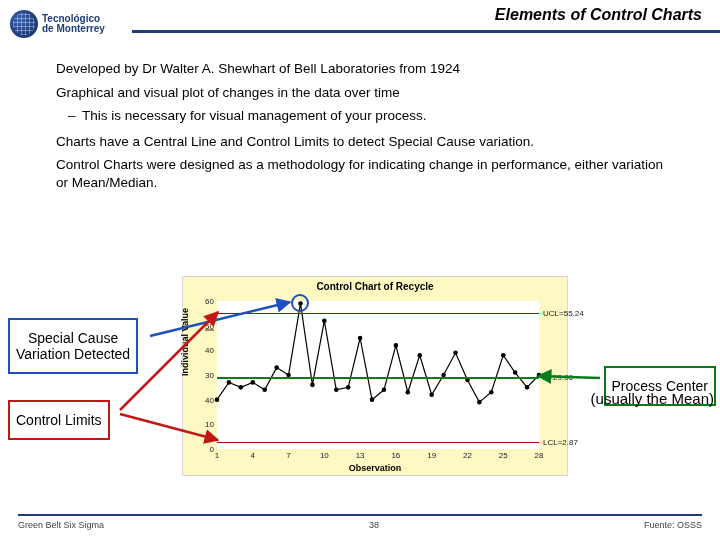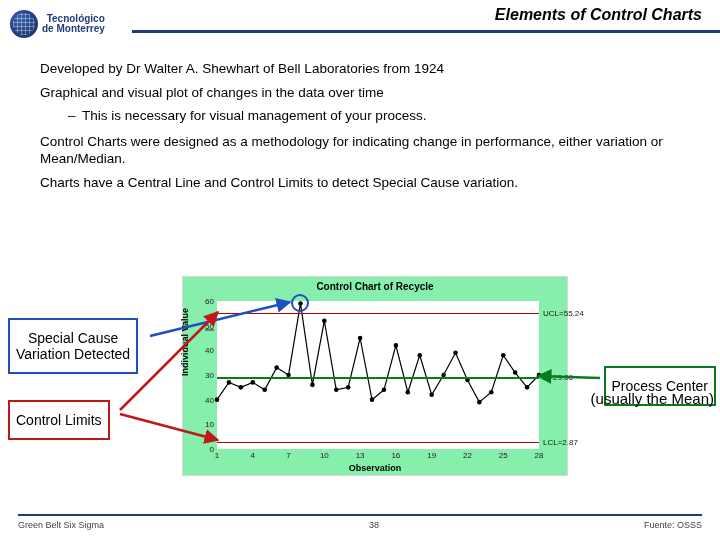--- a/index.html
+++ b/index.html
@@ -31,35 +31,35 @@
     position: relative;
   }
   .logo-ball::after {
     content: ""; position: absolute; left: 3px; top: 3px; right: 3px; bottom: 3px;
     border-radius: 50%;
     background:
       repeating-linear-gradient(90deg, rgba(255,255,255,.35) 0 1px, transparent 1px 4px),
       repeating-linear-gradient(0deg, rgba(255,255,255,.35) 0 1px, transparent 1px 4px);
   }
   .logo-text { line-height: 1; color: #1f3c7a; }
-  .logo-text .l1 { font-size: 10px; font-weight: bold; text-align: right; }
+  .logo-text .l1 { font-size: 10px; font-weight: bold; }
   .logo-text .l2 { font-size: 10px; font-weight: bold; }
 
   .content {
     padding: 10px 28px 0 40px;
     font-size: 13.5px; line-height: 1.3;
   }
-  .para { margin: 6px 0; }
+  .para { margin: 6px 16px; }
   .sub { margin: 6px 0 8px 28px; }
   .dash { display: inline-block; width: 14px; }
 
   .chart-area {
     position: absolute; left: 182px; top: 276px;
     width: 386px; height: 200px;
-    background: #86efac; border: 1px solid #d6d6d6;
+    background: #fef9c3; border: 1px solid #d6d6d6;
   }
   .plot {
     position: absolute; left: 34px; top: 24px;
     width: 322px; height: 148px;
     background: #fff;
   }
   .chart-title {
     position: absolute; left: 0; right: 0; top: 4px;
     text-align: center; font-size: 10px; font-weight: bold;
   }
@@ -132,22 +132,22 @@
     </div>
   </div>
   <div class="header-title">Elements of Control Charts</div>
   <div class="header-rule"></div>
 </div>
 
 <div class="content">
   <p class="para">Developed by Dr Walter A. Shewhart of Bell Laboratories from 1924</p>
   <p class="para">Graphical and visual plot of changes in the data over time</p>
   <p class="sub"><span class="dash">–</span><span>This is necessary for visual management of your process.</span></p>
+  <p class="para">Charts have a Central Line and Control Limits to detect Special Cause variation.</p>
   <p class="para">Control Charts were designed as a methodology for indicating change in performance, either variation or Mean/Median.</p>
-  <p class="para">Charts have a Central Line and Control Limits to detect Special Cause variation.</p>
 </div>
 
 <div class="chart-area">
   <div class="chart-title">Control Chart of Recycle</div>
   <div class="ylabel">Individual Value</div>
   <div class="xlabel">Observation</div>
   <div class="plot"></div>
   <svg class="series" viewBox="0 0 322 148" style="left: 34px; top: 24px; width: 322px; height: 148px;">
       <polyline points="0,98.66666666666667 11.925925925925926,81.4 23.85185185185185,86.33333333333333 35.77777777777778,81.4 47.7037037037037,88.8 59.629629629629626,66.6 71.55555555555556,74 83.48148148148148,2.4666666666666743 95.4074074074074,83.86666666666666 107.33333333333333,19.733333333333327 119.25925925925925,88.8 131.1851851851852,86.33333333333333 143.11111111111111,37 155.03703703703704,98.66666666666667 166.96296296296296,88.8 178.88888888888889,44.400000000000006 190.8148148148148,91.26666666666667 202.74074074074073,54.26666666666667 214.66666666666666,93.73333333333333 226.5925925925926,74 238.5185185185185,51.8 250.44444444444446,78.93333333333334 262.3703703703704,101.13333333333334 274.2962962962963,91.26666666666667 286.22222222222223,54.26666666666667 298.14814814814815,71.53333333333333 310.0740740740741,86.33333333333333 322,74" fill="none" stroke="#000" stroke-width="1.2"></polyline>
       <circle cx="0" cy="98.66666666666667" r="2.3" fill="#000"></circle>

